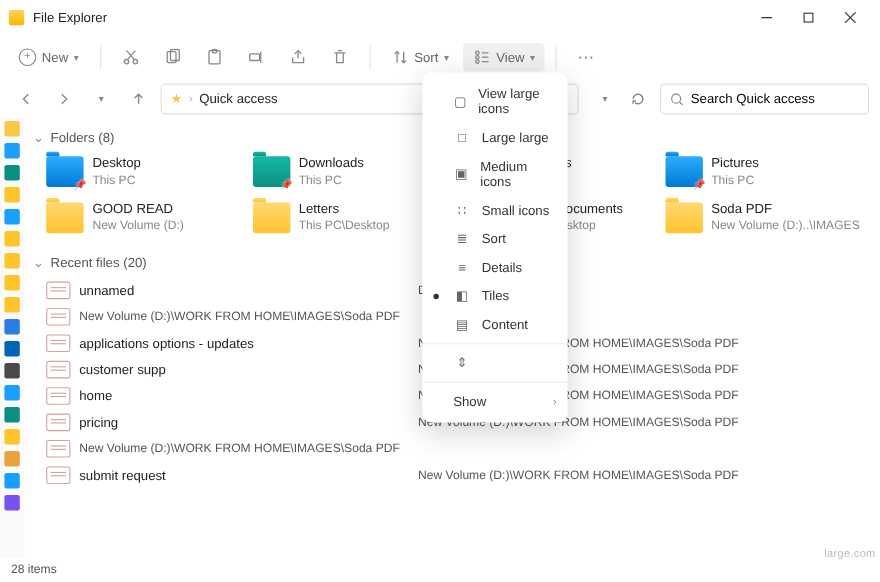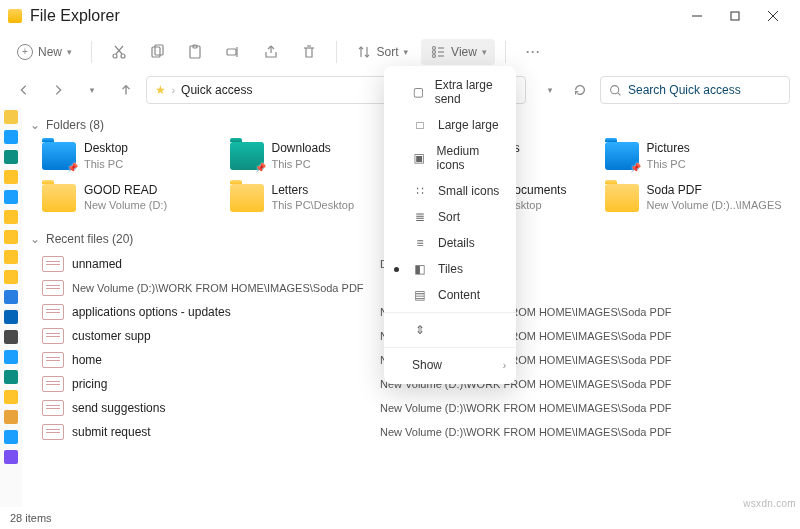--- a/index.html
+++ b/index.html
@@ -1,40 +1,40 @@
 <!DOCTYPE html>
 <html><head>
 <meta charset="utf-8">
 <style>
 * { margin: 0; padding: 0; box-sizing: border-box; font-family: "Segoe UI", -apple-system, sans-serif; }
 body { background: #fff; width: 800px; height: 529px; overflow: hidden; font-size: 12px; color: #222; position: relative; }
 
 .titlebar { height: 32px; display: flex; align-items: center; padding: 0 8px; }
 .titlebar-icon { width: 14px; height: 14px; background: linear-gradient(#ffd259, #f5b800); border-radius: 2px; margin-right: 8px; }
-.titlebar-title { font-size: 16px; flex: 1; }
+.titlebar-title { font-size: 12px; flex: 1; }
 .win-controls { display: flex; gap: 0; }
 .win-btn { width: 38px; height: 28px; display: flex; align-items: center; justify-content: center; }
 .win-btn svg { width: 10px; height: 10px; }
 
 .toolbar { height: 40px; display: flex; align-items: center; padding: 0 8px; gap: 4px; }
 .tb-btn { display: flex; align-items: center; gap: 5px; padding: 5px 9px; border-radius: 4px; color: #666; font-size: 12px; }
 .tb-btn.active { background: #f0f0f0; }
 .tb-btn.primary { display: flex; align-items: center; }
 .tb-circle { width: 16px; height: 16px; border: 1.5px solid #888; border-radius: 50%; display: inline-flex; align-items: center; justify-content: center; font-size: 10px; line-height: 1; color: #888; }
 .tb-sep { width: 1px; height: 22px; background: #e4e4e4; margin: 0 6px; }
 .tb-icon { width: 16px; height: 16px; display: inline-flex; align-items: center; justify-content: center; color: #888; }
 .tb-icon svg { width: 16px; height: 16px; stroke: currentColor; }
 
 .navbar { height: 36px; display: flex; align-items: center; padding: 4px 10px; gap: 6px; }
 .nav-btn { width: 28px; height: 28px; display: flex; align-items: center; justify-content: center; color: #888; border-radius: 4px; }
 .nav-btn svg { width: 14px; height: 14px; }
 .addr { flex: 1; display: flex; align-items: center; border: 1px solid #ddd; border-radius: 4px; padding: 4px 8px; height: 28px; gap: 6px; }
 .star { color: #f7c948; }
 .addr-controls { display: flex; gap: 2px; margin-left: 4px; }
-.search { width: 190px; border: 1px solid #ddd; border-radius: 4px; height: 28px; display: flex; align-items: center; padding: 0 8px; gap: 6px; color: #0c4a6e; }
+.search { width: 190px; border: 1px solid #ddd; border-radius: 4px; height: 28px; display: flex; align-items: center; padding: 0 8px; gap: 6px; color: #000000; }
 
 .main { display: flex; height: calc(529px - 32px - 40px - 36px - 22px); }
 .side-strip { width: 22px; background: #fafafa; display: flex; flex-direction: column; padding-top: 2px; gap: 6px; align-items: center; }
 .side-strip .chip { width: 14px; height: 14px; border-radius: 2px; }
 .content { flex: 1; overflow: hidden; padding: 6px 18px 0 4px; }
 
 .group-hdr { display: flex; align-items: center; gap: 6px; padding: 4px 0 6px 4px; color: #555; }
 .chev { width: 10px; display: inline-block; color: #888; }
 
 .folder-grid { display: grid; grid-template-columns: repeat(4, 1fr); gap: 6px 10px; margin-bottom: 12px; margin-left: 16px; }
@@ -348,37 +348,36 @@
           <div class="file-name">home</div>
           <div class="file-path">New Volume (D:)\WORK FROM HOME\IMAGES\Soda PDF</div>
         </div>
         <div class="file-row">
           <div class="file-icon"></div>
           <div class="file-name">pricing</div>
           <div class="file-path">New Volume (D:)\WORK FROM HOME\IMAGES\Soda PDF</div>
         </div>
         <div class="file-row">
           <div class="file-icon"></div>
-          <div class="file-name">send suggestions</div>
           <div class="file-path">New Volume (D:)\WORK FROM HOME\IMAGES\Soda PDF</div>
         </div>
         <div class="file-row">
           <div class="file-icon"></div>
           <div class="file-name">submit request</div>
           <div class="file-path">New Volume (D:)\WORK FROM HOME\IMAGES\Soda PDF</div>
         </div>
       </div>
   </div>
 </div>
 
 <div class="dropdown">
   <div id="dd-items">
       <div class="dd-item">
         <span class="dd-icon">▢</span>
-        <span>Extra large send</span>
+        <span>View large icons</span>
       </div>
       <div class="dd-item">
         <span class="dd-icon">□</span>
         <span>Large large</span>
       </div>
       <div class="dd-item">
         <span class="dd-icon">▣</span>
         <span>Medium icons</span>
       </div>
       <div class="dd-item">
@@ -410,13 +409,13 @@
   <div class="dd-sep"></div>
   <div class="dd-item dd-sub">
     <span>Show</span>
     <span class="arrow">›</span>
   </div>
 </div>
 
 <div class="statusbar">
   <span>28 items</span>
 </div>
-<div class="watermark">wsxdn.com</div>
+<div class="watermark">large.com</div>
 
 </body></html>

